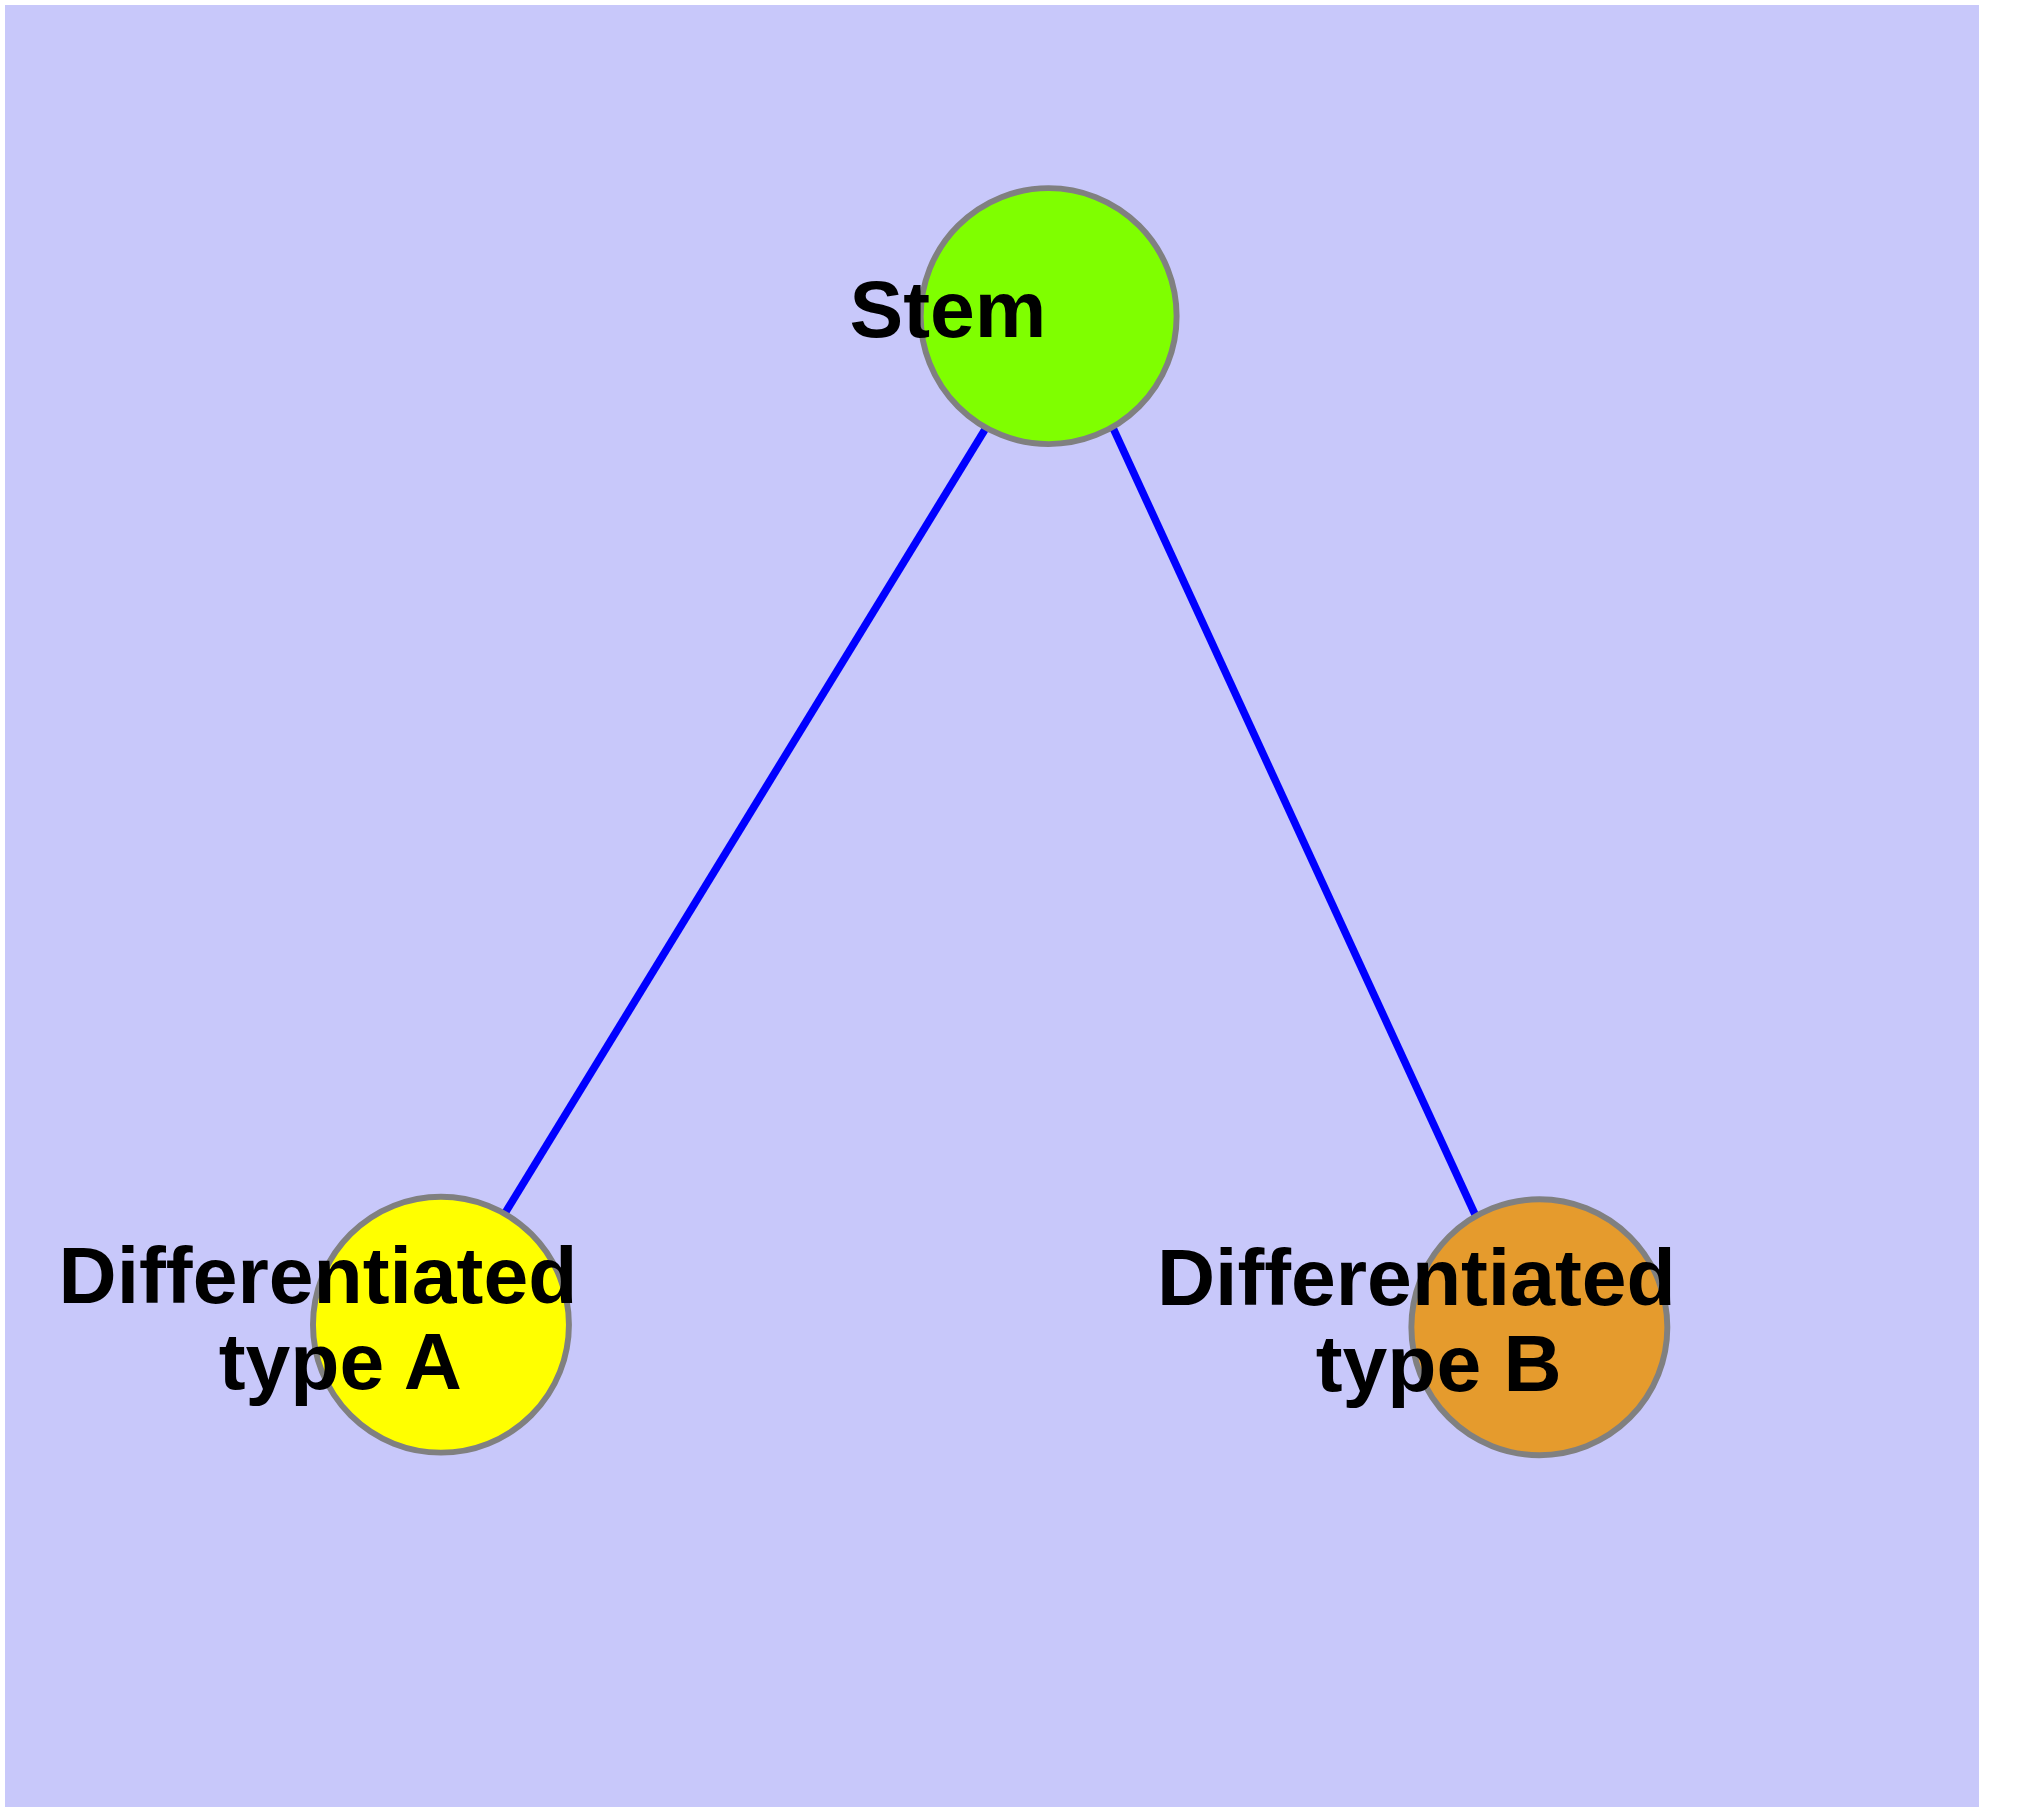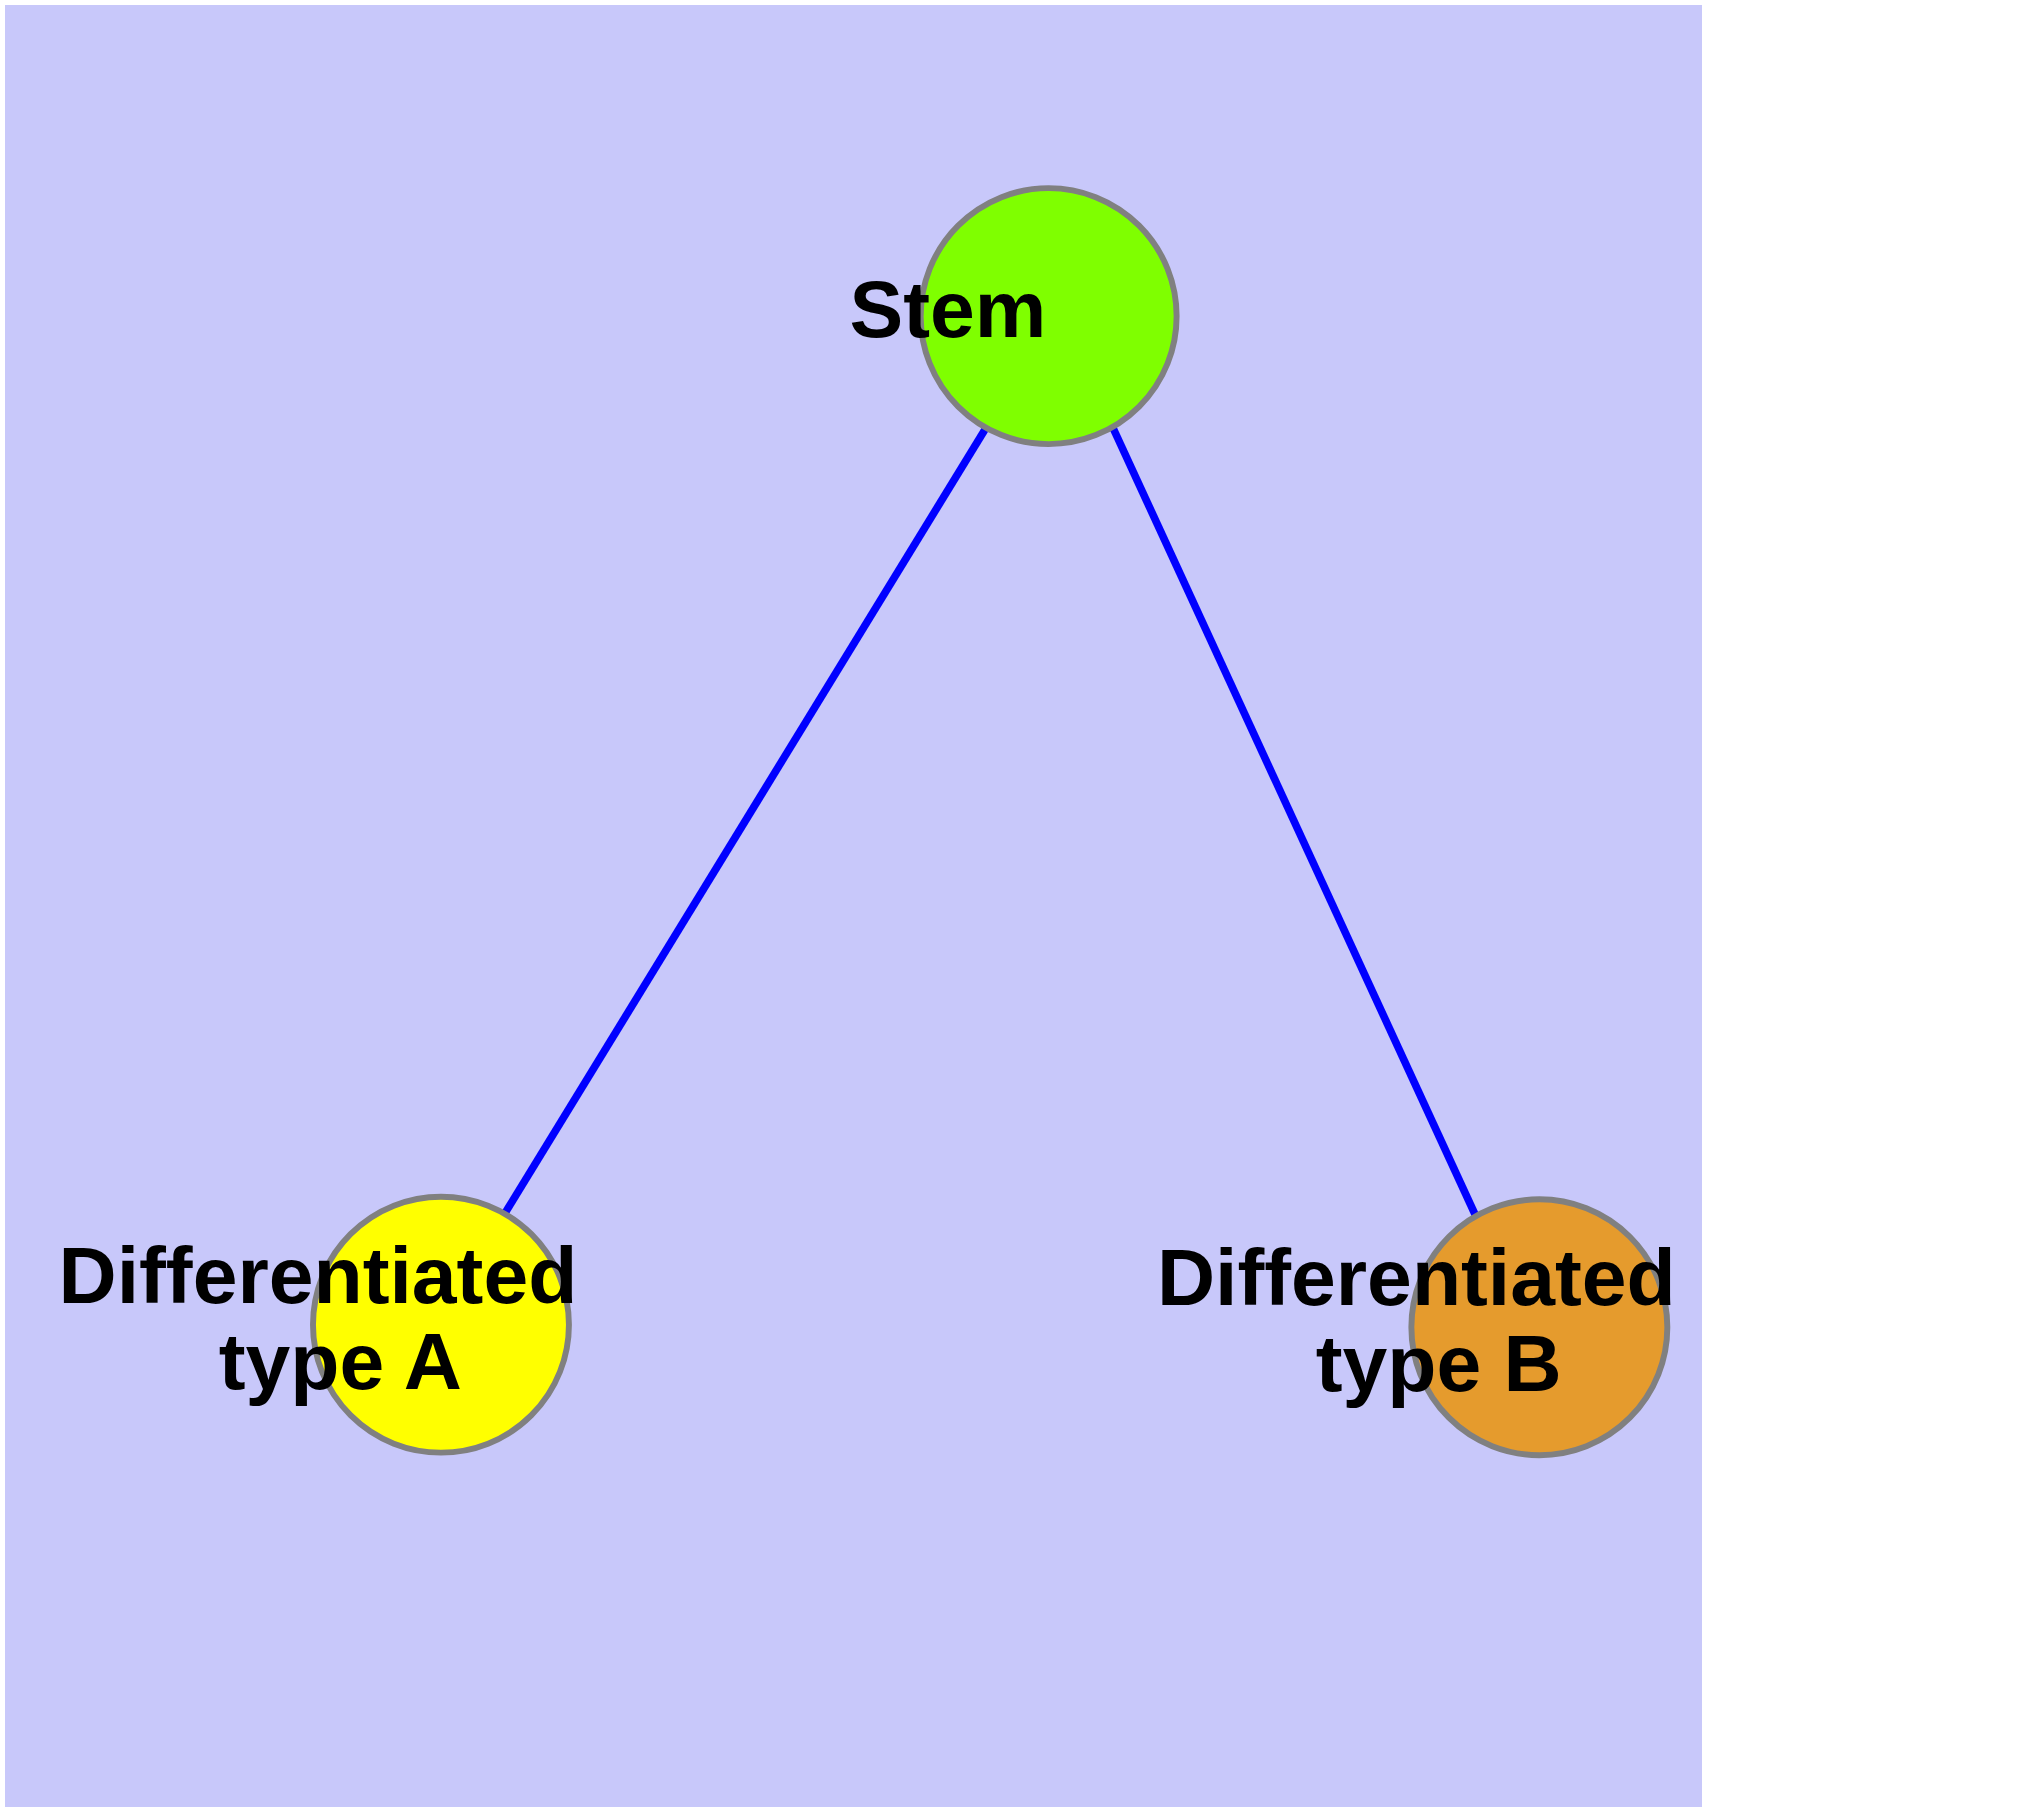--- a/index.html
+++ b/index.html
@@ -49,21 +49,21 @@
     fill: #000000;
     text-anchor: middle;
     dominant-baseline: middle;
     white-space: pre;
   }
   .node-group { cursor: pointer; }
 </style>
 </head>
 <body>
 
-<div id="canvas" style="width: 1702px; height: 1812px; background: rgb(255, 255, 255);">
+<div id="canvas" style="width: 1979px; height: 1812px; background: rgb(255, 255, 255);">
 
   <div id="plot-area" style="background: rgb(200, 200, 250); width: 2010px; height: 1802px;"></div>
 
   <svg id="graph-svg" viewBox="0 0 2384 2138" xmlns="http://www.w3.org/2000/svg">
 
     <g>
       <line class="edge-line" x1="1163" y1="505" x2="594" y2="1434" stroke="#0000ff" stroke-width="9"></line>
       <line class="edge-line" x1="1313" y1="505" x2="1742" y2="1437" stroke="#0000ff" stroke-width="9"></line>
     </g>
 

